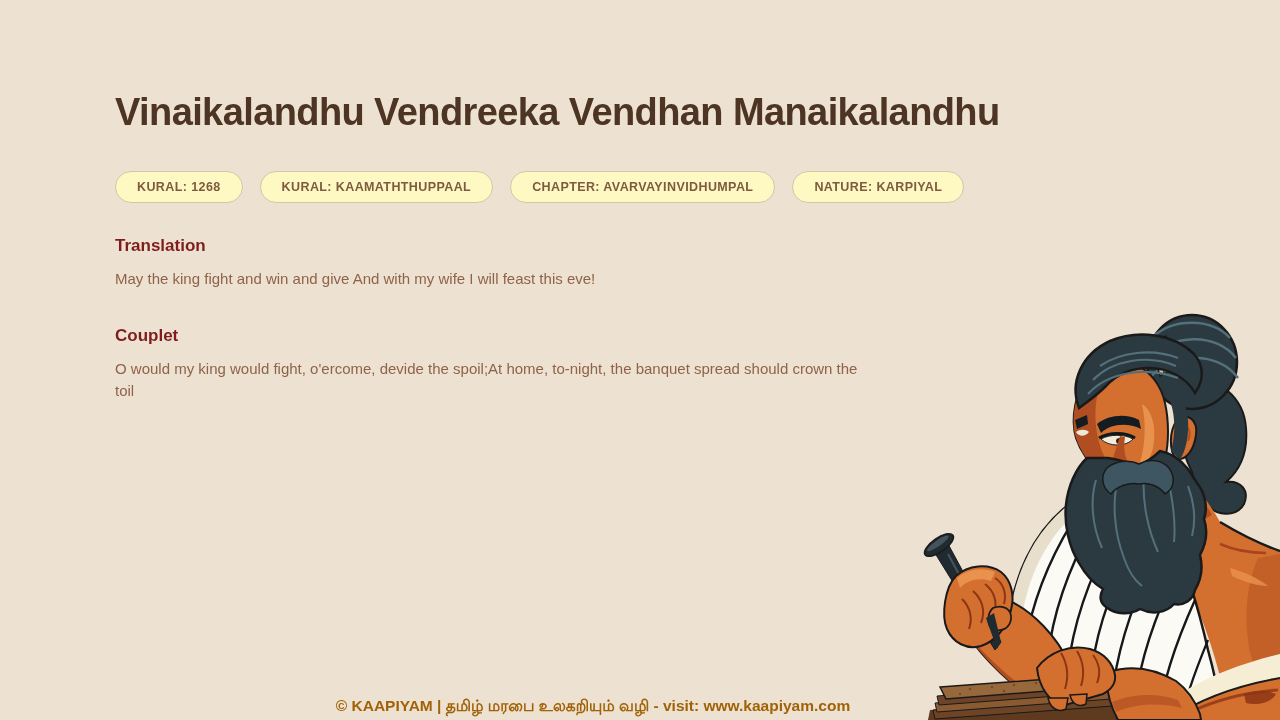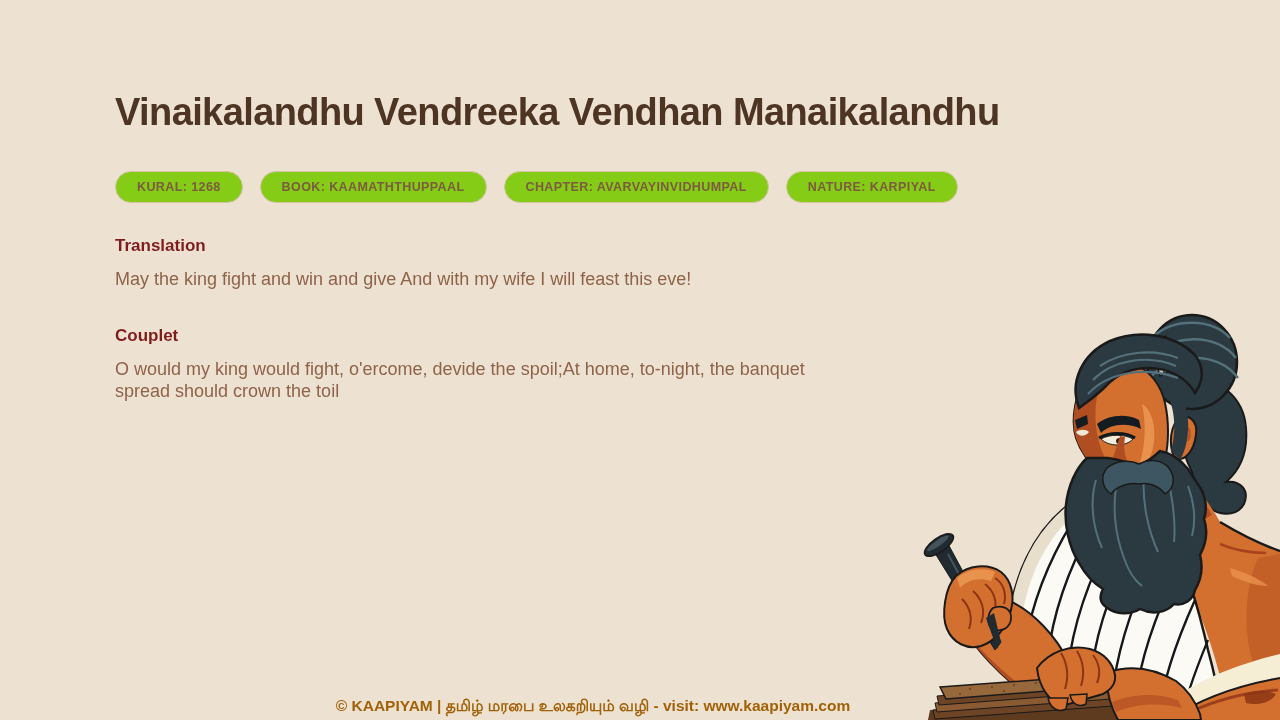--- a/index.html
+++ b/index.html
@@ -14,52 +14,52 @@
   }
   .kural-title{
     margin:0;padding-top:70px;
     font-size:38px;line-height:53px;font-weight:bold;
     letter-spacing:-0.6px;color:#4D3423;
   }
   .badges{display:flex;gap:17px;margin-top:32px;}
   .badge{
     height:32px;line-height:30px;padding:0 21px;box-sizing:border-box;
     border:1px solid #D7C3A7;border-radius:17px;
-    background:#84cc16;color:#7D5A40;
+    background:#fef9c3;color:#7D5A40;
     font-size:12.5px;font-weight:bold;letter-spacing:0.4px;
     white-space:nowrap;
   }
   .section{margin-top:33px;}
   .section + .section{margin-top:36px;}
   .section h2{
     margin:0 0 12px 0;font-size:17px;font-weight:bold;color:#7f1d1d;
   }
   .section p{
-    margin:0;font-size:18px;line-height:22px;color:#8F6349;max-width:745px;
+    margin:0;font-size:15px;line-height:22px;color:#8F6349;max-width:745px;
   }
   .page-footer{
     position:absolute;bottom:19px;left:0;width:100%;
     text-align:center;font-size:15.5px;font-weight:bold;color:#a16207;
   }
   .illustration{
     position:absolute;right:0;bottom:0;width:380px;height:410px;
   }
 </style>
 </head>
 <body>
 
 <div class="content">
 
   <h1 class="kural-title">
     <div>Vinaikalandhu Vendreeka Vendhan Manaikalandhu</div>
   </h1>
 
   <div class="badges">
     <div class="badge">KURAL: 1268</div>
-    <div class="badge">BOOK: KAAMATHTHUPPAAL</div>
+    <div class="badge">KURAL: KAAMATHTHUPPAAL</div>
     <div class="badge">CHAPTER: AVARVAYINVIDHUMPAL</div>
     <div class="badge">NATURE: KARPIYAL</div>
   </div>
 
   <div class="section">
     <h2>Translation</h2>
     <p>May the king fight and win and give And with my wife I will feast this eve!</p>
   </div>
 
 

